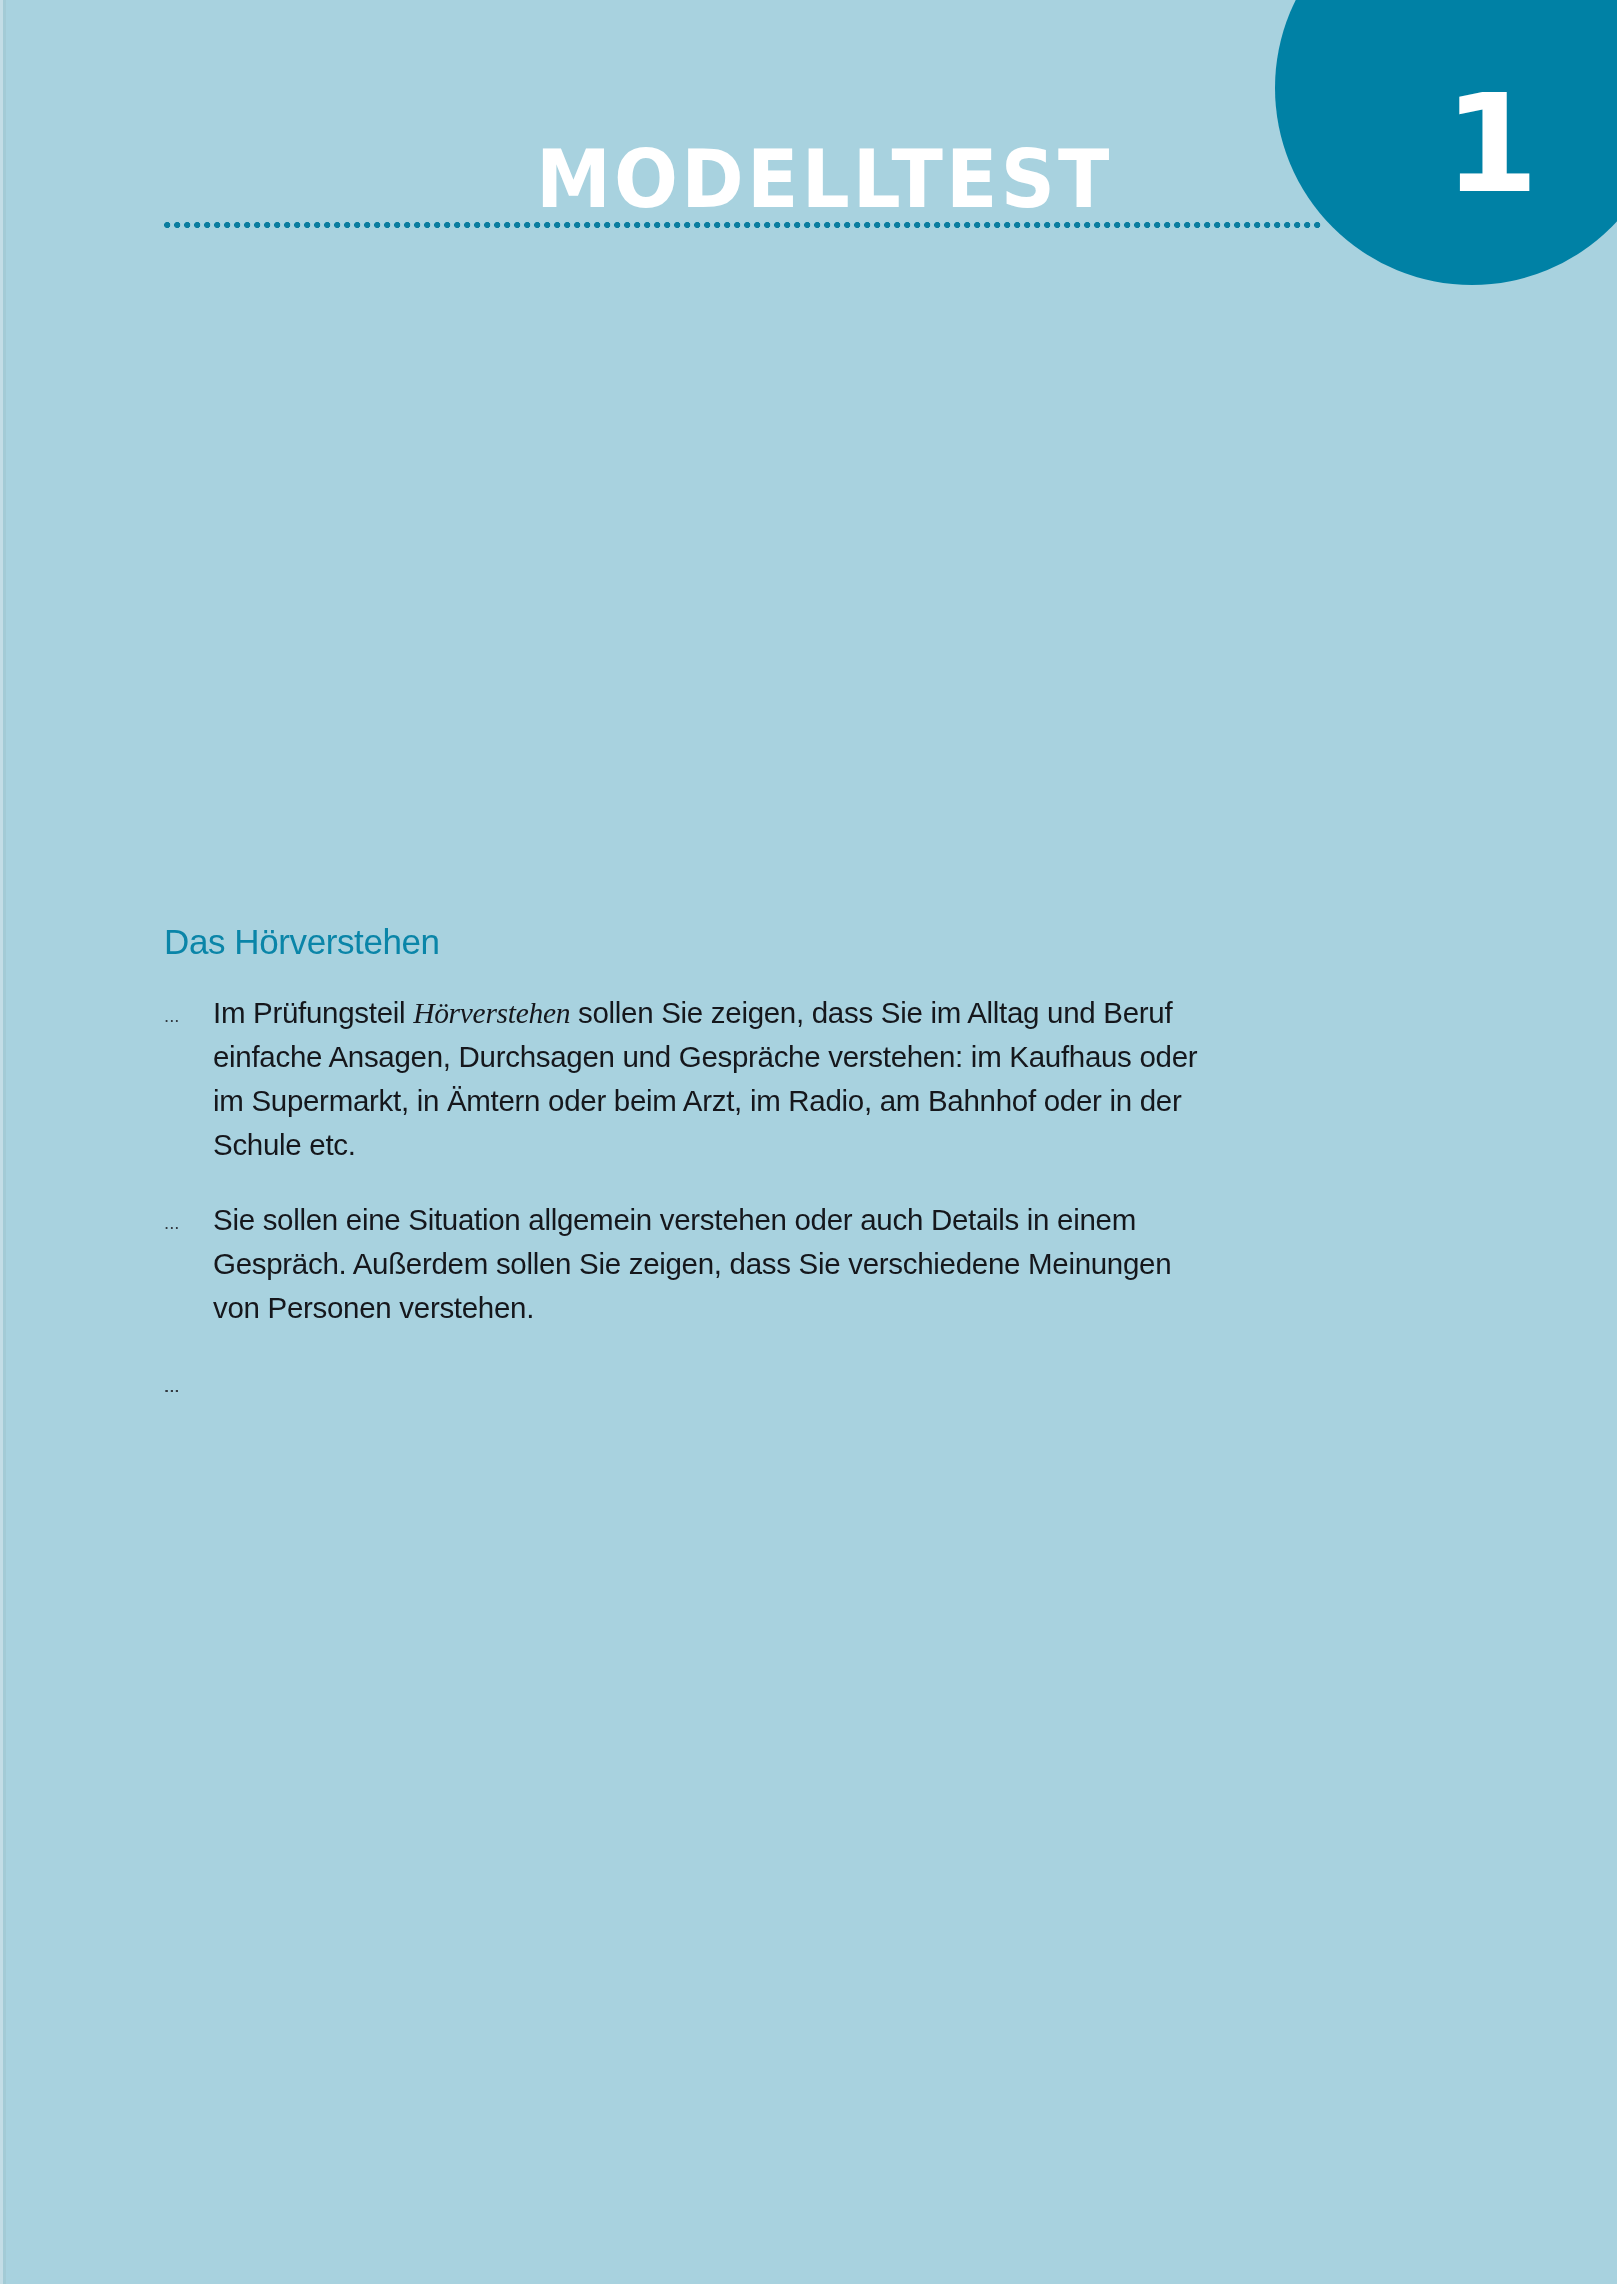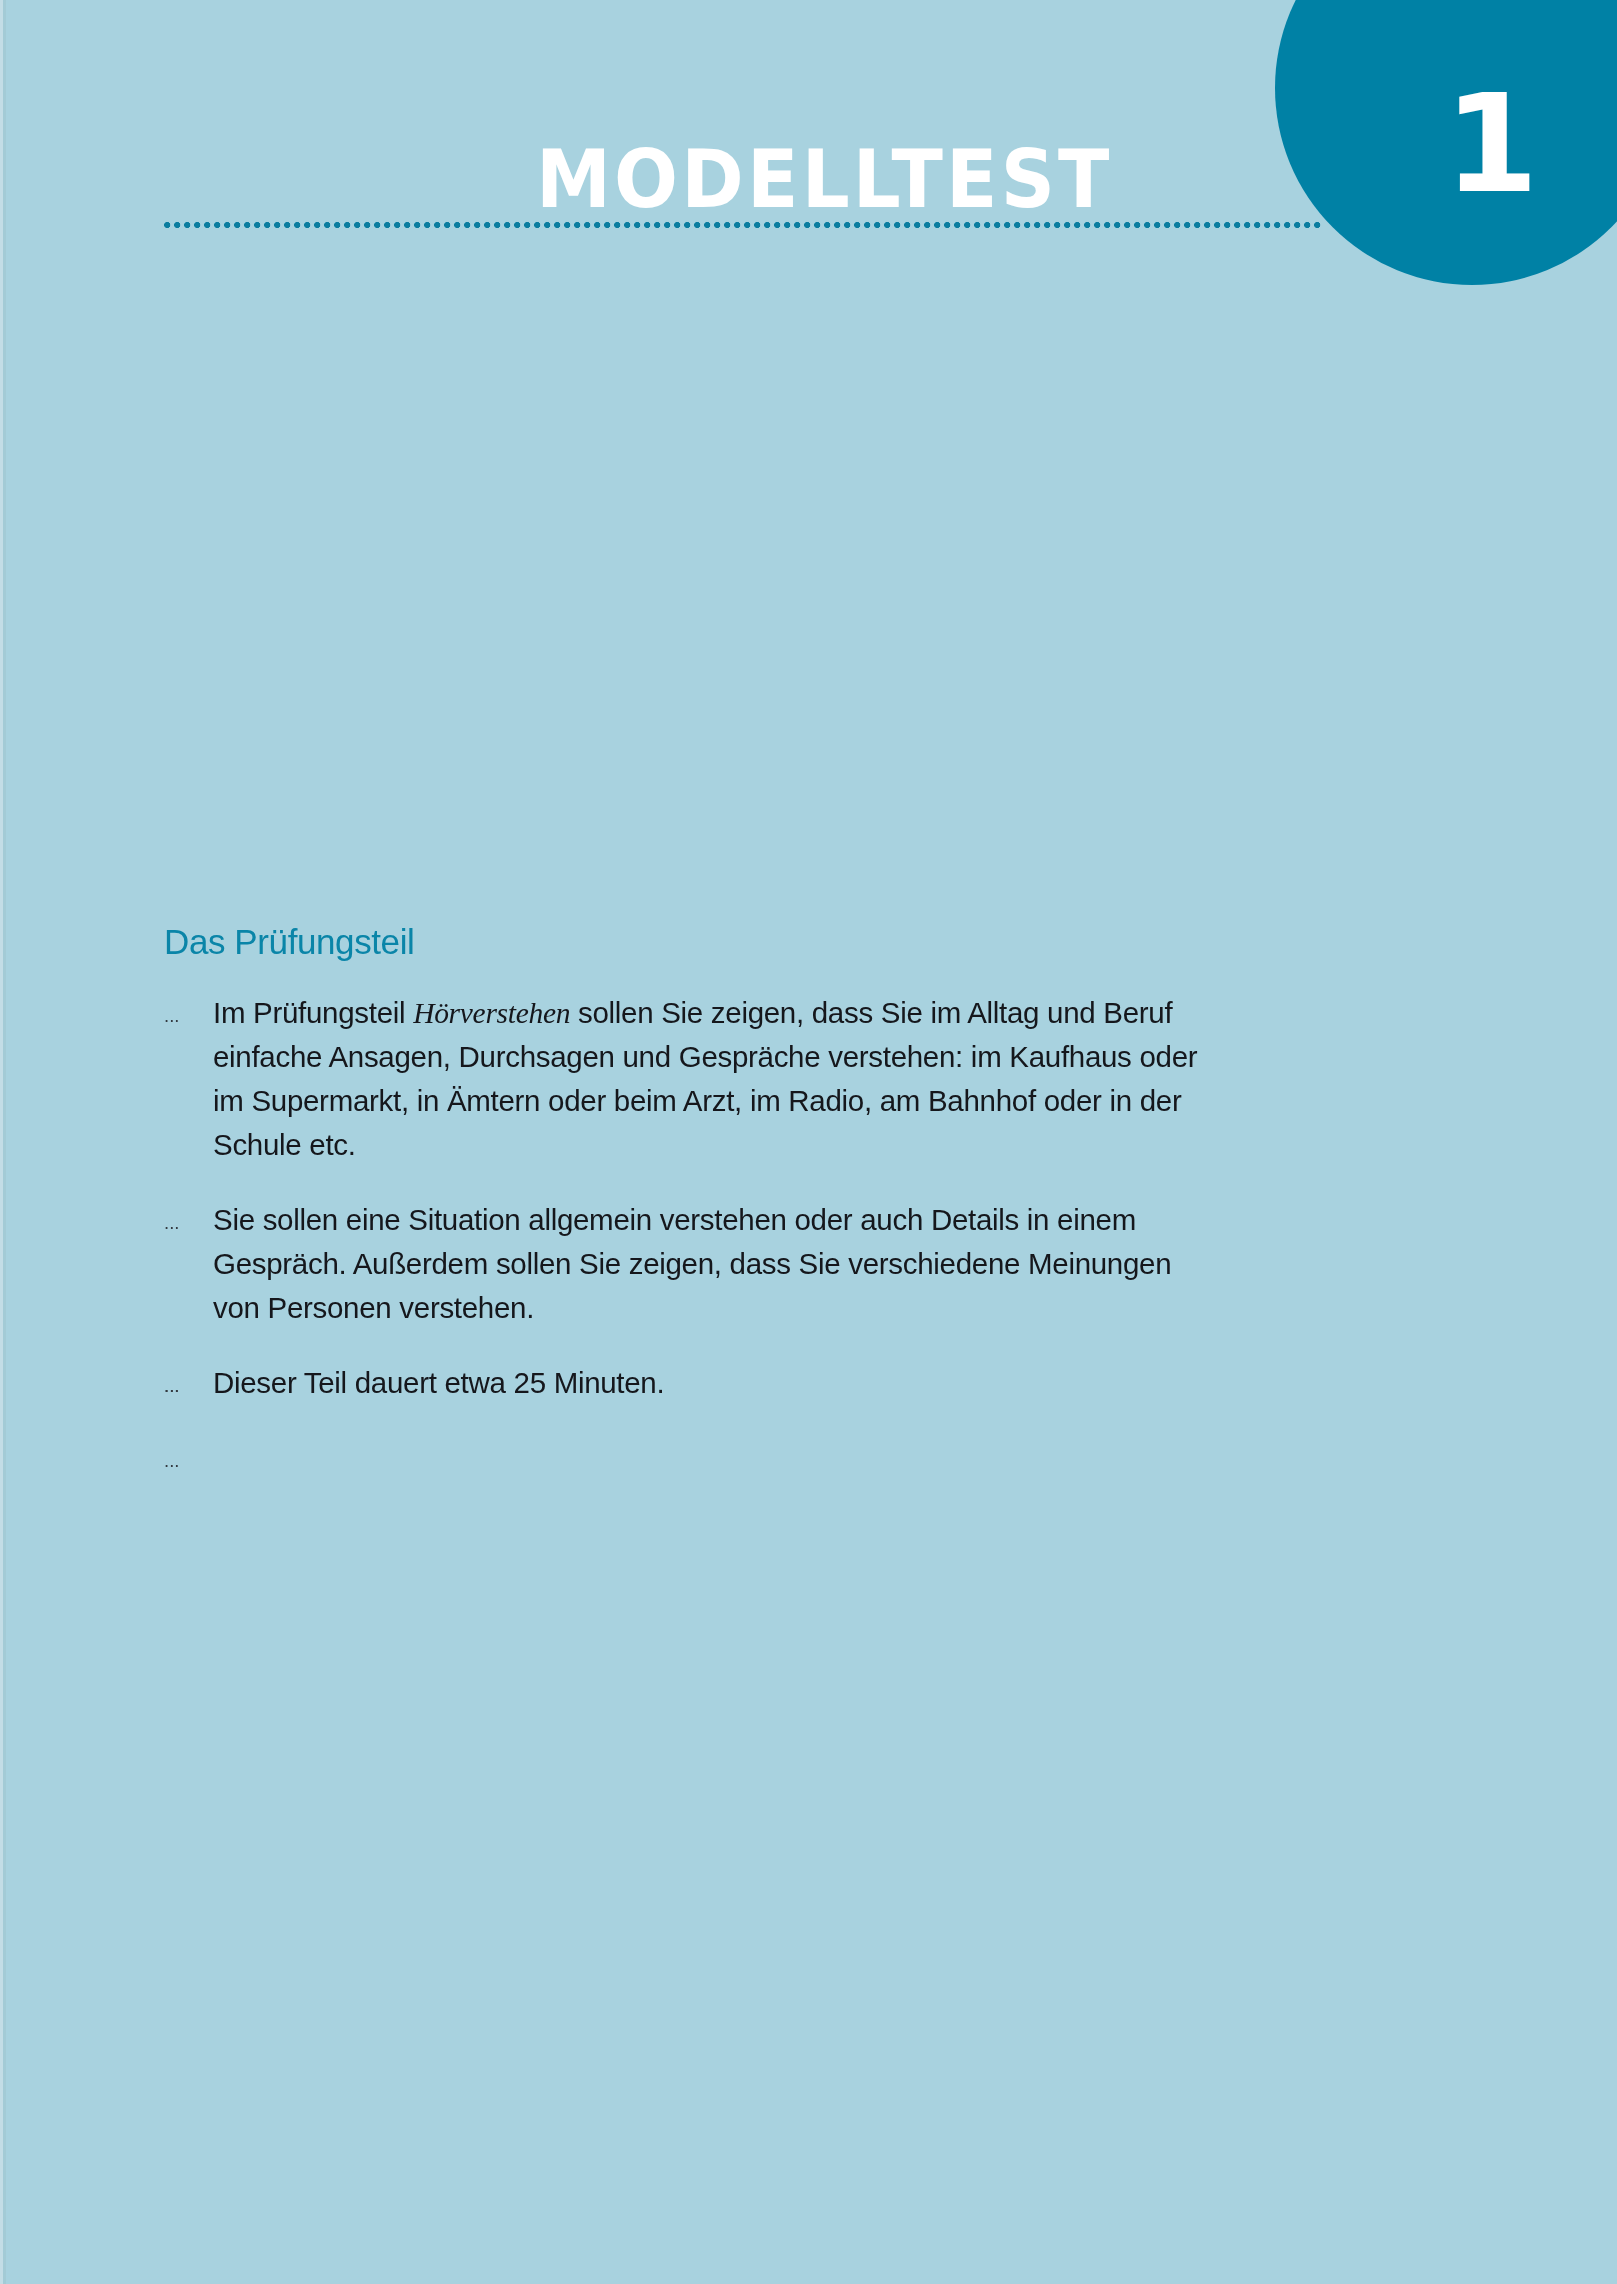--- a/index.html
+++ b/index.html
@@ -122,35 +122,34 @@
 <div class="left-edge"></div>
 <div class="left-edge-2"></div>
 
 <div class="chapter-circle"></div>
 <div class="chapter-number">1</div>
 
 <h1 class="title" style="margin:0;">MODELLTEST</h1>
 <div class="dotted-rule"></div>
 
 <section class="section">
-  <h2 class="section-heading">Das Prüfungsteil</h2>
+  <h2 class="section-heading">Das Hörverstehen</h2>
   <ul class="bullets">
     <li class="bullet">
       <span class="bullet-marker">...</span>
       <span class="bullet-text"><span>Im Prüfungsteil </span><em>Hörverstehen</em><span> sollen Sie zeigen, dass Sie im Alltag und Beruf einfache Ansagen, Durchsagen und Gespräche verstehen: im Kaufhaus oder im Supermarkt, in Ämtern oder beim Arzt, im Radio, am Bahnhof oder in der Schule etc.</span></span>
     </li>
     <li class="bullet">
       <span class="bullet-marker">...</span>
       <span class="bullet-text">Sie sollen eine Situation allgemein verstehen oder auch Details in einem Gespräch. Außerdem sollen Sie zeigen, dass Sie verschiedene Meinungen von Personen verstehen.</span>
     </li>
     <li class="bullet">
       <span class="bullet-marker">...</span>
     </li>
     <li class="bullet">
       <span class="bullet-marker">...</span>
-      <span class="bullet-text">Dieser Teil dauert etwa 25 Minuten.</span>
     </li>
     <li class="bullet">
       <span class="bullet-marker">...</span>
     </li>
   </ul>
 </section>
 
 
 </body></html>

